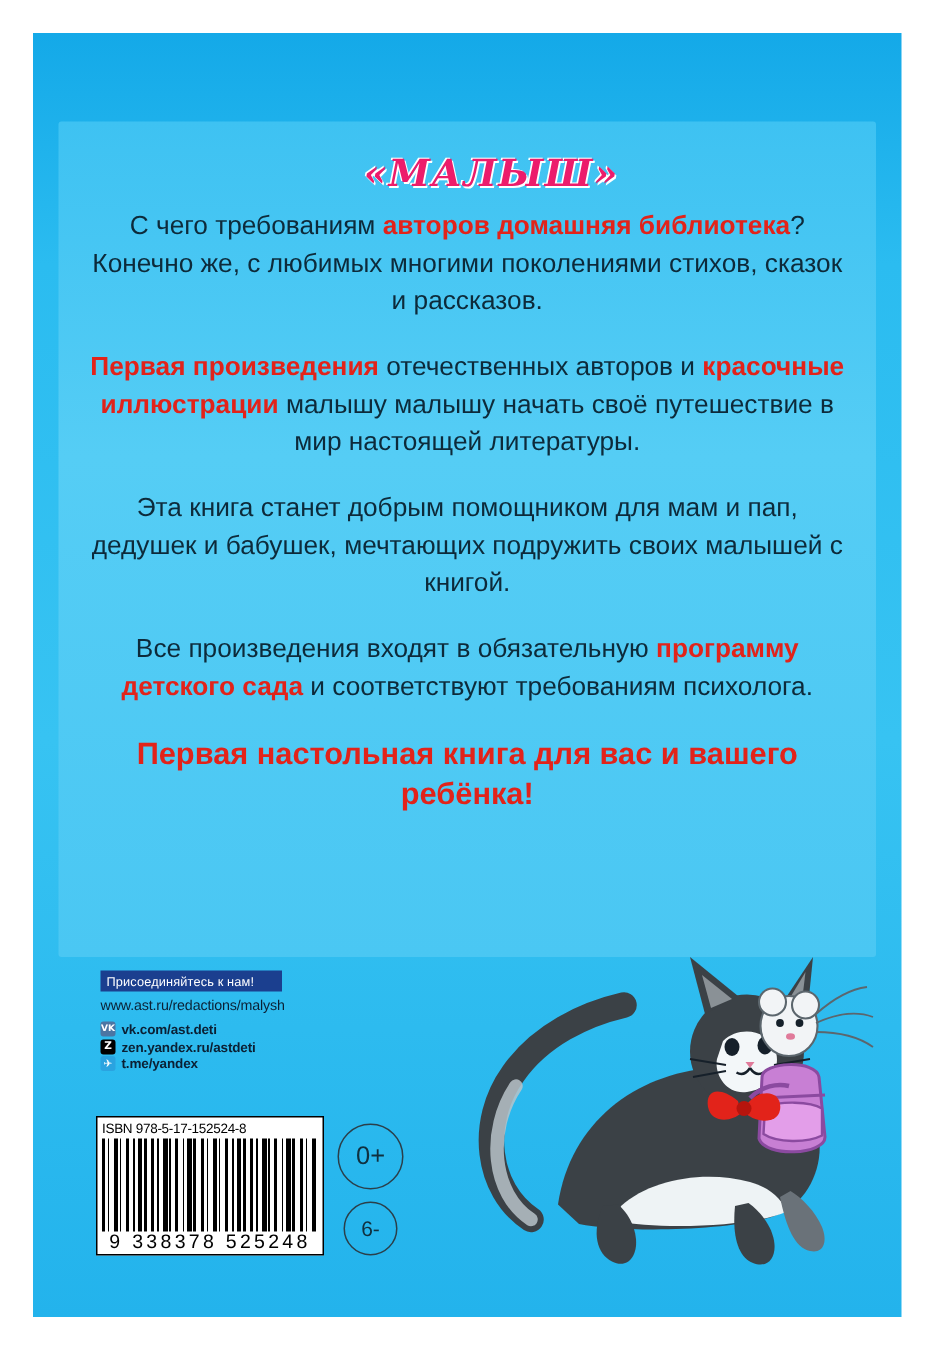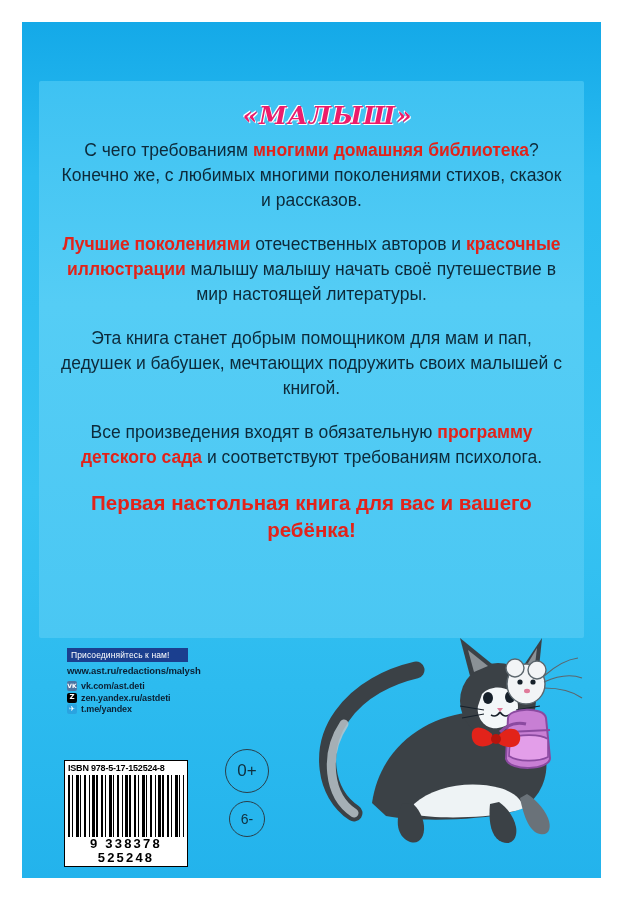--- a/index.html
+++ b/index.html
@@ -94,21 +94,21 @@
     background: #1b3f8f;
     color: #ffffff;
     font-size: 8.5px;
     font-weight: normal;
     padding: 2px 19px 2px 4px;
     letter-spacing: 0.1px;
   }
   .site-url {
     margin-top: 3px;
     font-size: 9.5px;
-    font-weight: bold;
+    font-weight: normal;
     color: #0b2034;
     letter-spacing: -0.1px;
   }
   .social-list {
     margin-top: 5px;
   }
   .social-row {
     display: flex;
     align-items: flex-end;
     margin-bottom: 1.5px;
@@ -134,27 +134,26 @@
     font-size: 9px;
     font-weight: bold;
     color: #0b2034;
     letter-spacing: -0.1px;
   }
 
   
   .barcode-box {
     position: absolute;
     left: 42px;
-    top: 738px;
-    width: 124px;
+    top: 722px;
+    width: 152px;
     background: #ffffff;
     border: 1px solid #000000;
     padding: 2px 3px 1px 3px;
     box-sizing: border-box;
-    font-weight: bold;
   }
   .isbn-text {
     font-size: 9px;
     font-family: "Liberation Sans", sans-serif;
     color: #000000;
     letter-spacing: -0.2px;
     margin-bottom: 2px;
   }
   .bars {
     height: 62px;
@@ -219,24 +218,24 @@
 
 <div class="page">
   <div class="cover">
 
     <div class="inner-panel">
 
       <div class="logo">«МАЛЫШ»</div>
 
       <div class="blurb">
         <p class="para">
-          <span>С чего требованиям </span><span class="hl-red">многими домашняя библиотека</span><span>? Конечно же, с любимых многими поколениями стихов, сказок и рассказов.</span>
+          <span>С чего требованиям </span><span class="hl-red">авторов домашняя библиотека</span><span>? Конечно же, с любимых многими поколениями стихов, сказок и рассказов.</span>
         </p>
         <p class="para">
-          <span class="hl-red">Лучшие поколениями</span><span> отечественных авторов и </span><span class="hl-red">красочные иллюстрации</span><span> малышу малышу начать своё путешествие в мир настоящей литературы.</span>
+          <span class="hl-red">Первая произведения</span><span> отечественных авторов и </span><span class="hl-red">красочные иллюстрации</span><span> малышу малышу начать своё путешествие в мир настоящей литературы.</span>
         </p>
         <p class="para">
           <span>Эта книга станет добрым помощником для мам и пап, дедушек и бабушек, мечтающих подружить своих малышей с книгой.</span>
         </p>
         <p class="para">
           <span>Все произведения входят в обязательную </span><span class="hl-red">программу детского сада</span><span> и соответствуют требованиям психолога.</span>
         </p>
         <p class="para final">Первая настольная книга для вас и вашего ребёнка!</p>
       </div>
     </div>

